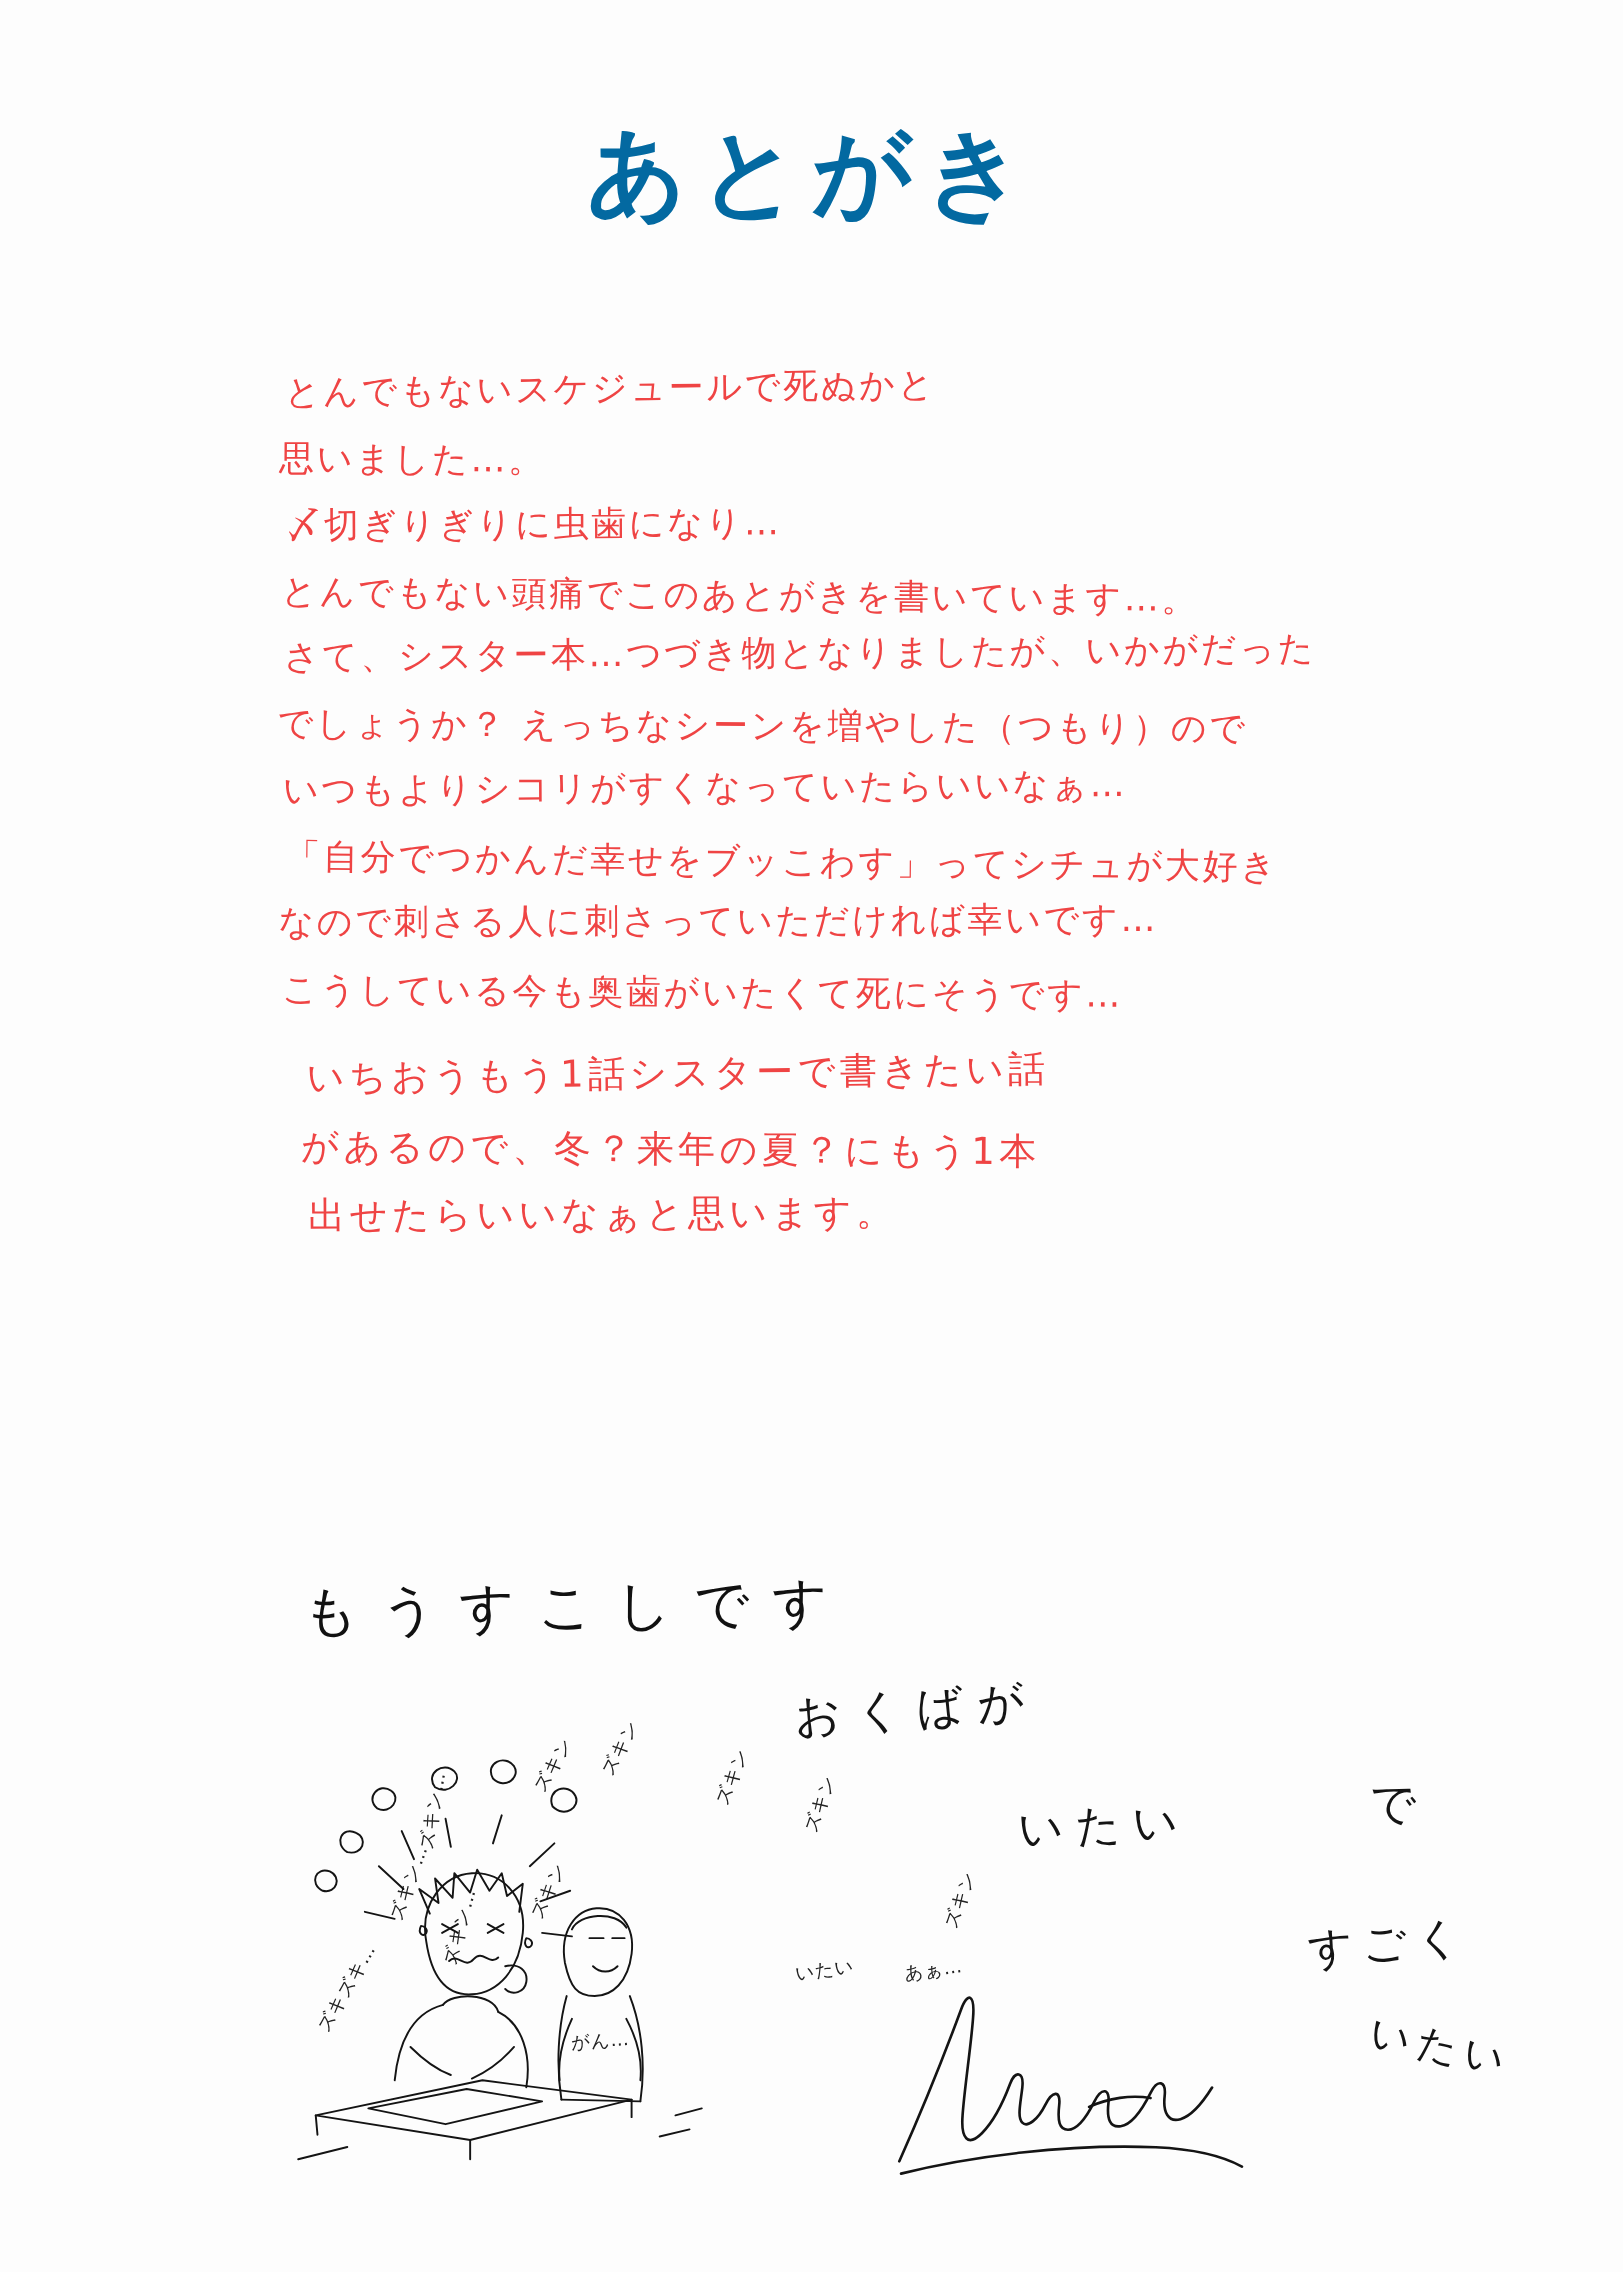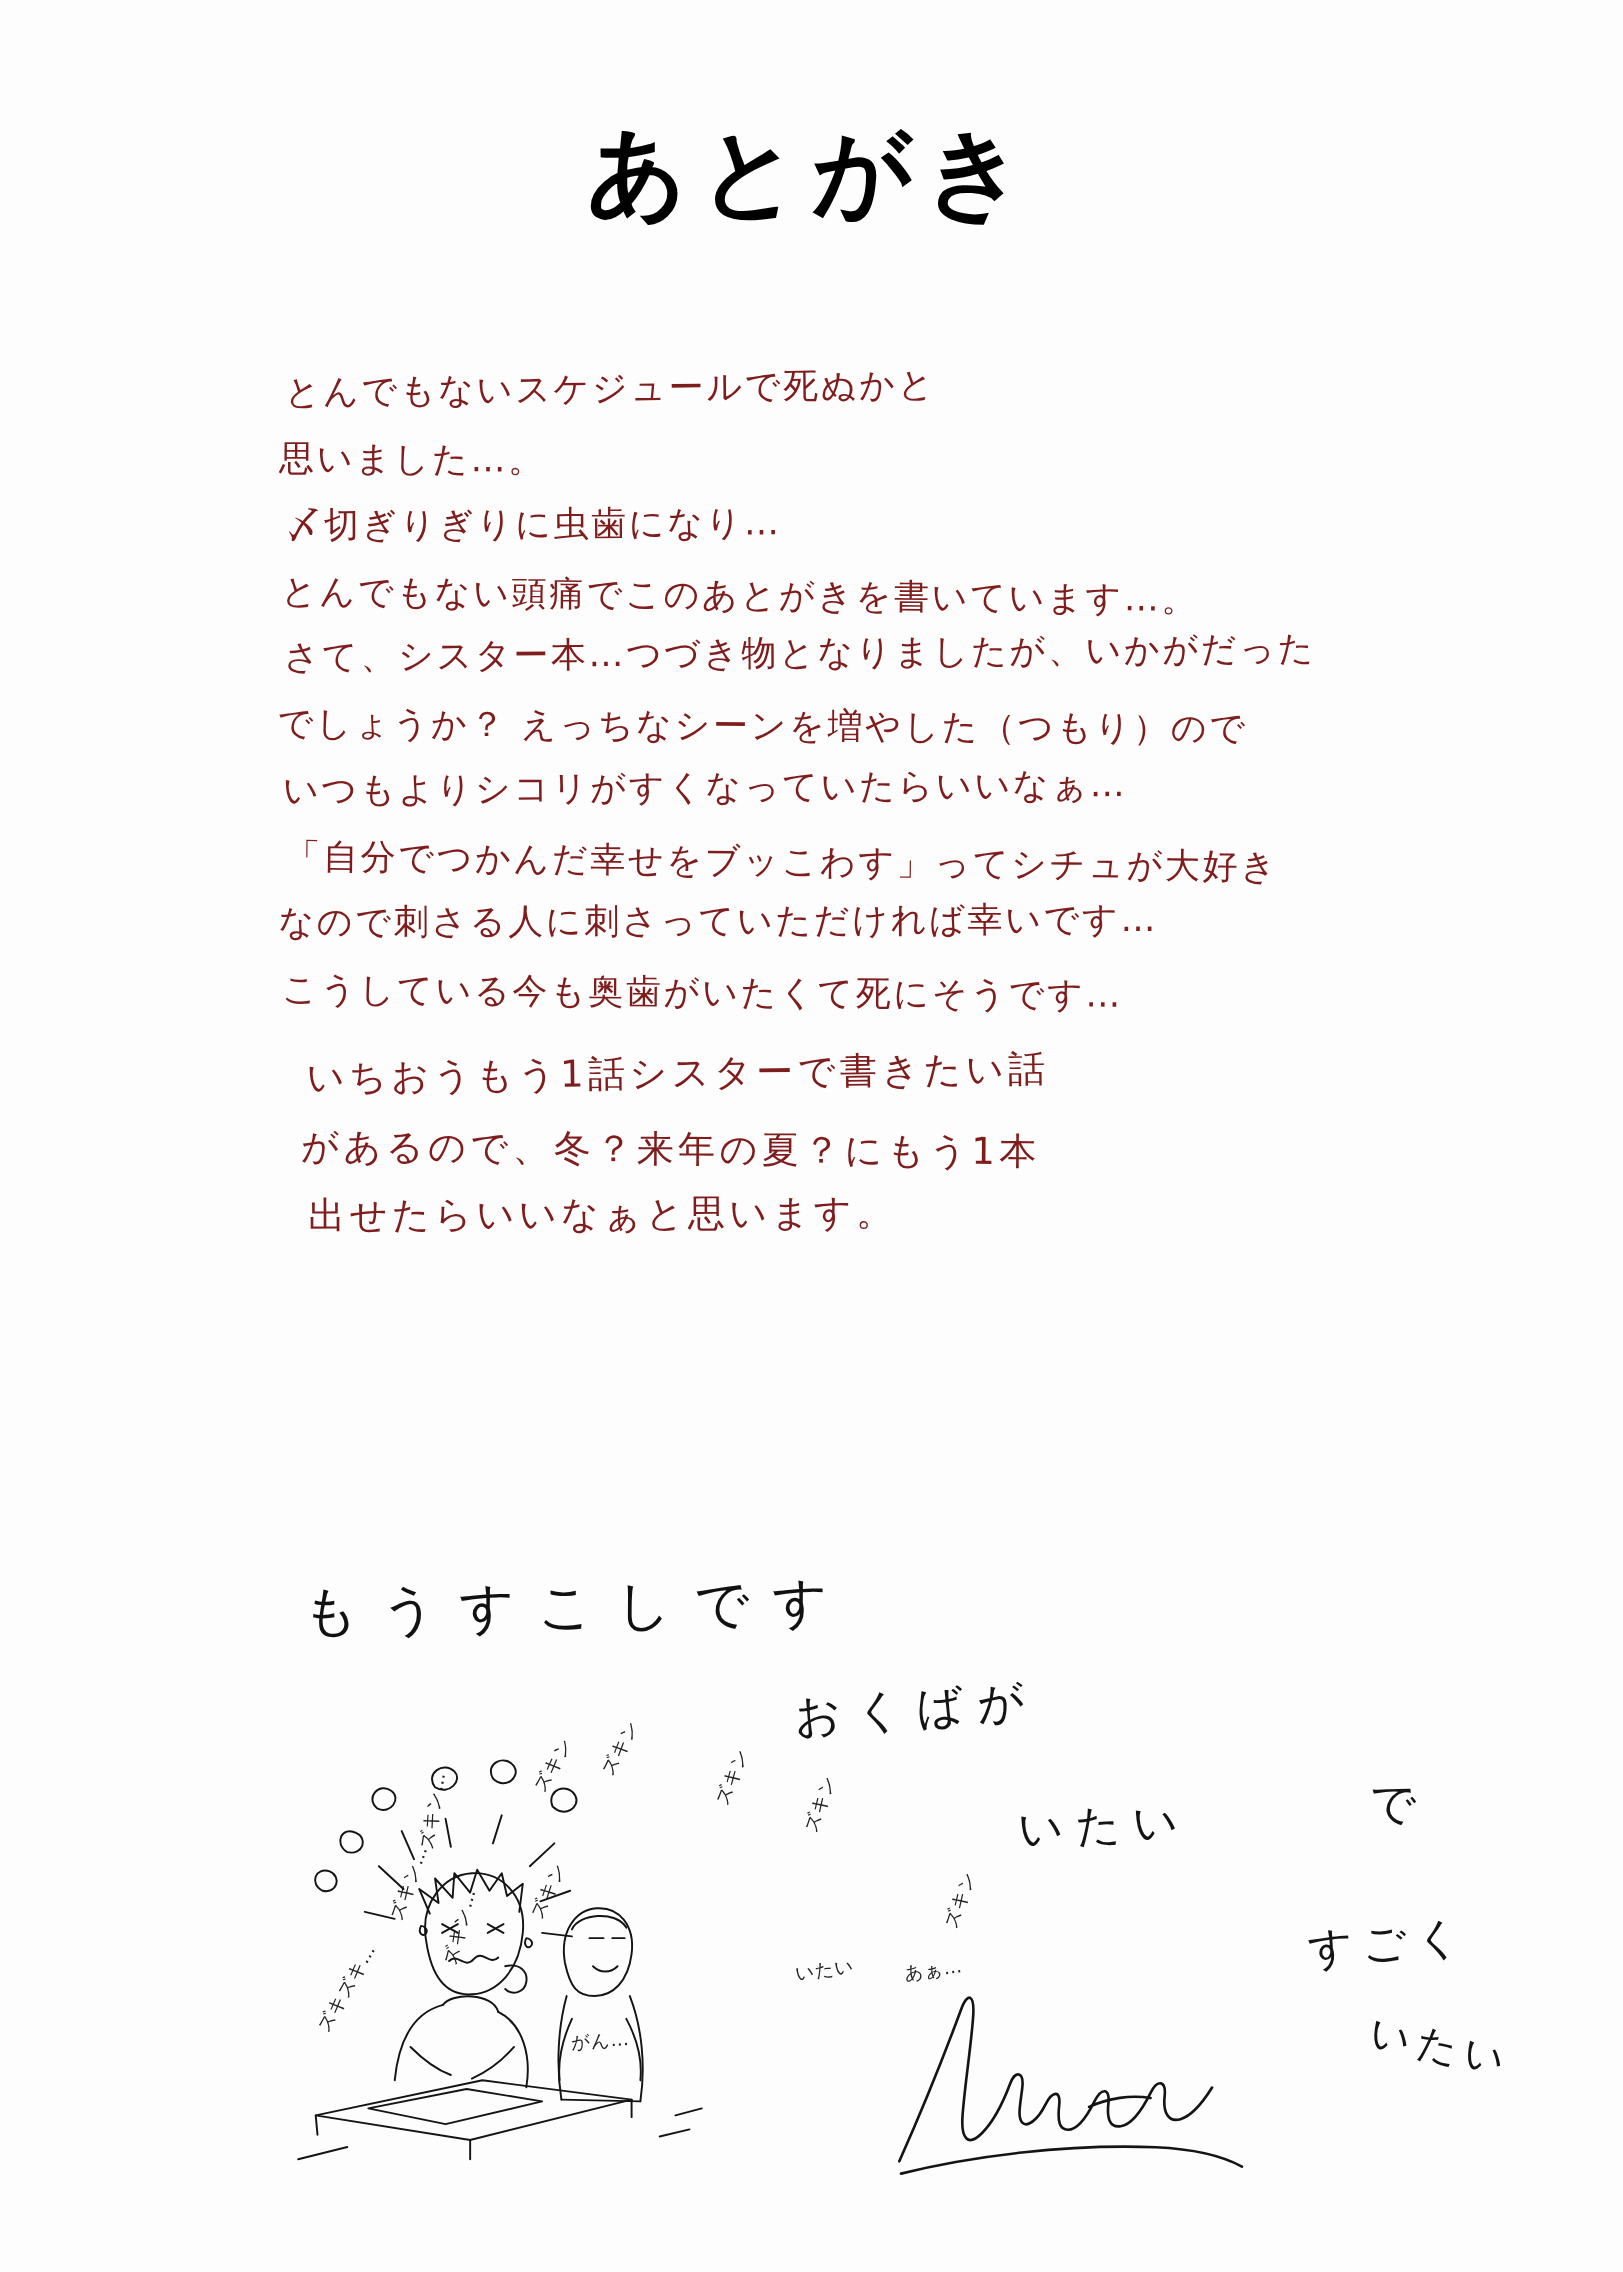--- a/index.html
+++ b/index.html
@@ -24,32 +24,32 @@
   
   .title {
     position: absolute;
     top: 123px;
     left: 0;
     width: 1624px;
     text-align: center;
     font-size: 98px;
     font-weight: bold;
     letter-spacing: 12.3px;
-    color: #000000;
+    color: #0369a1;
     font-family: "DejaVu Sans", sans-serif;
     line-height: 1;
   }
 
   
   .body-text {
     position: absolute;
     left: 281px;
     top: 369px;
     width: 1176px;
-    color: #7f1d1d;
+    color: #ef4444;
     font-size: 35px;
     font-family: "DejaVu Sans", sans-serif;
   }
 
   .para {
     margin: 0 0 0 0;
   }
 
   .line {
     display: block;

